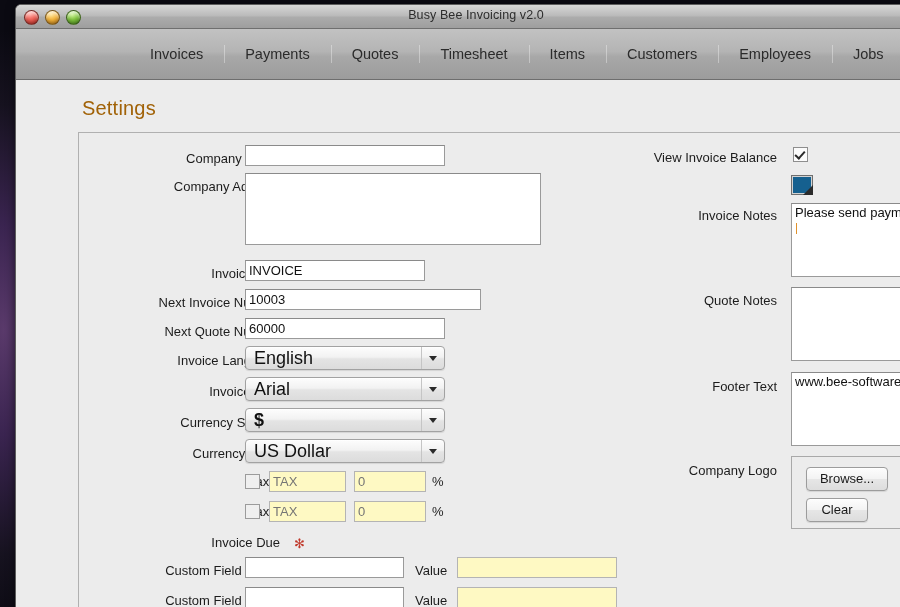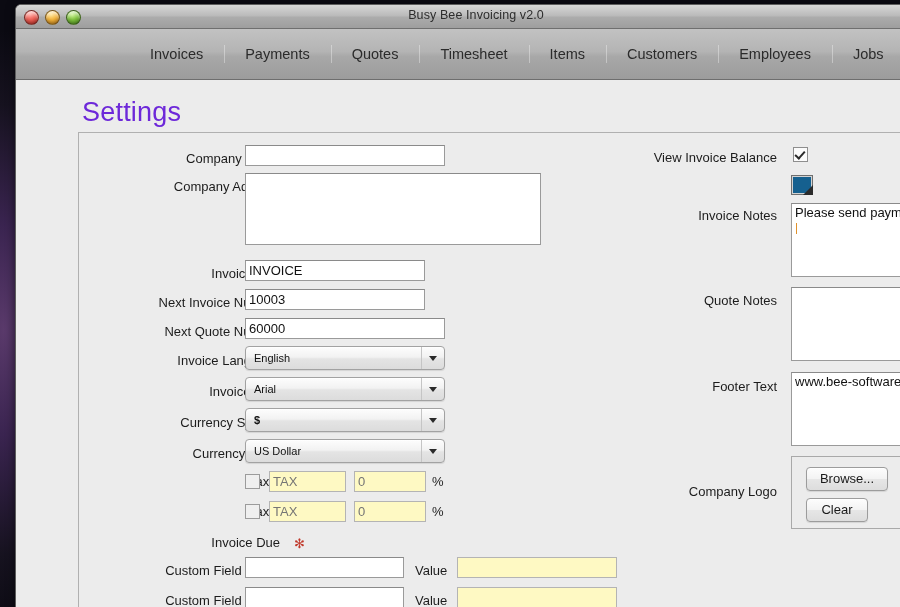--- a/index.html
+++ b/index.html
@@ -91,22 +91,22 @@
 
   
   #content {
     position: relative;
     background: #ececec;
     height: 100%;
   }
   #page-title {
     position: absolute;
     left: 66px; top: 17px;
-    font-size: 27px;
-    color: #6d28d9;
+    font-size: 20px;
+    color: #a16207;
     letter-spacing: .2px;
   }
 
   #form-panel {
     position: absolute;
     left: 62px; top: 52px;
     width: 940px;
     height: 520px;
     border: 1px solid #b0b0b0;
     border-right: none;
@@ -162,21 +162,21 @@
     white-space: pre;
   }
   .combo {
     position: absolute;
     box-sizing: border-box;
     height: 24px;
     border: 1px solid #a2a2a2;
     border-radius: 4px;
     background: linear-gradient(180deg, #fdfdfd 0%, #f2f2f2 46%, #e4e4e4 54%, #dcdcdc 100%);
     box-shadow: 0 1px 0 rgba(255,255,255,.7) inset, 0 1px 1px rgba(0,0,0,.10);
-    font-size: 11px;
+    font-size: 18px;
     color: #111;
     display: flex;
     align-items: center;
     cursor: default;
   }
   .combo .cval { padding-left: 8px; }
   .combo .carrow {
     position: absolute;
     right: 0; top: 0; bottom: 0;
     width: 22px;
@@ -295,21 +295,21 @@
 
         <div class="lbl" style="right:738px; top:46px;">Company Address</div>
         <textarea class="area" style="left: 166px; top: 40px; width: 296px; height: 72px;"></textarea>
 
         <div class="lbl" style="right:738px; top:133px;">Invoice Title</div>
         <div class="req" style="left:215px; top:135px;">✻</div>
         <input class="txt" style="left: 166px; top: 127px; width: 180px; height: 21px;" value="INVOICE">
 
         <div class="lbl" style="right:738px; top:162px;">Next Invoice Number</div>
         <div class="req" style="left:215px; top:164px;">✻</div>
-        <input class="txt" style="left: 166px; top: 156px; width: 180px; height: 21px;" value="10003">
+        <input class="txt" style="left: 166px; top: 156px; width: 236px; height: 21px;" value="10003">
 
         <div class="lbl" style="right:738px; top:191px;">Next Quote Number</div>
         <div class="req" style="left:215px; top:193px;">✻</div>
         <input class="txt" style="left: 166px; top: 185px; width: 200px; height: 21px;" value="60000">
 
         <div class="lbl" style="right:738px; top:220px;">Invoice Language</div>
         <div class="combo" style="left:166px; top:213px; width:200px;">
           <span class="cval">English</span>
           <span class="carrow">
               <i></i>
@@ -377,21 +377,21 @@
         <div class="lbl" style="left:513px; top:75px; width:185px;">Invoice Notes</div>
         <textarea class="area" style="left: 712px; top: 70px; width: 230px; height: 74px;">Please send payment</textarea>
         <div class="caret-artifact" style="left:717px; top:90px;"></div>
 
         <div class="lbl" style="left:513px; top:160px; width:185px;">Quote Notes</div>
         <textarea class="area" style="left: 712px; top: 154px; width: 230px; height: 74px;"></textarea>
 
         <div class="lbl" style="left:513px; top:246px; width:185px;">Footer Text</div>
         <textarea class="area" style="left: 712px; top: 239px; width: 230px; height: 74px;">www.bee-software.n</textarea>
 
-        <div class="lbl" style="left:513px; top:330px; width:185px;margin-top:21px;">Company Logo</div>
+        <div class="lbl" style="left:513px; top:330px; width:185px;">Company Logo</div>
         <div class="logobox" style="left:712px; top:323px; width:230px; height:73px;">
           <div class="btn" style="left:14px; top:10px; width:82px; height:24px; line-height:22px;">Browse...</div>
           <div class="btn" style="left:14px; top:41px; width:62px; height:24px; line-height:22px;">Clear</div>
         </div>
 
       </div>
     </div>
   </div>
 </div>
 

